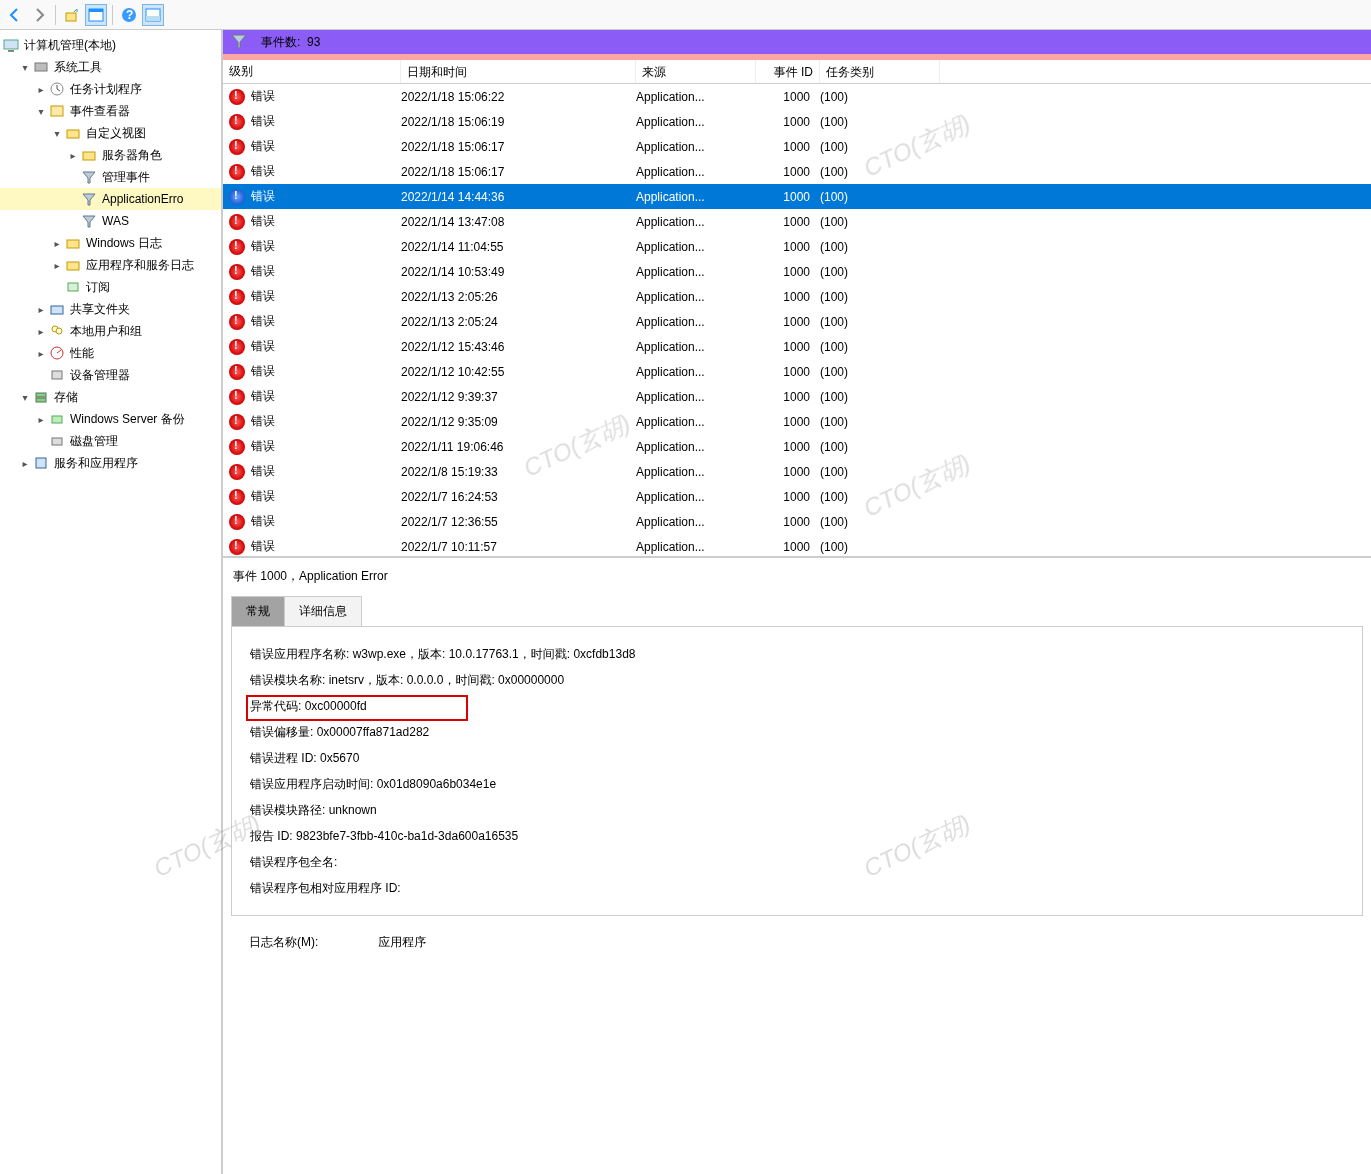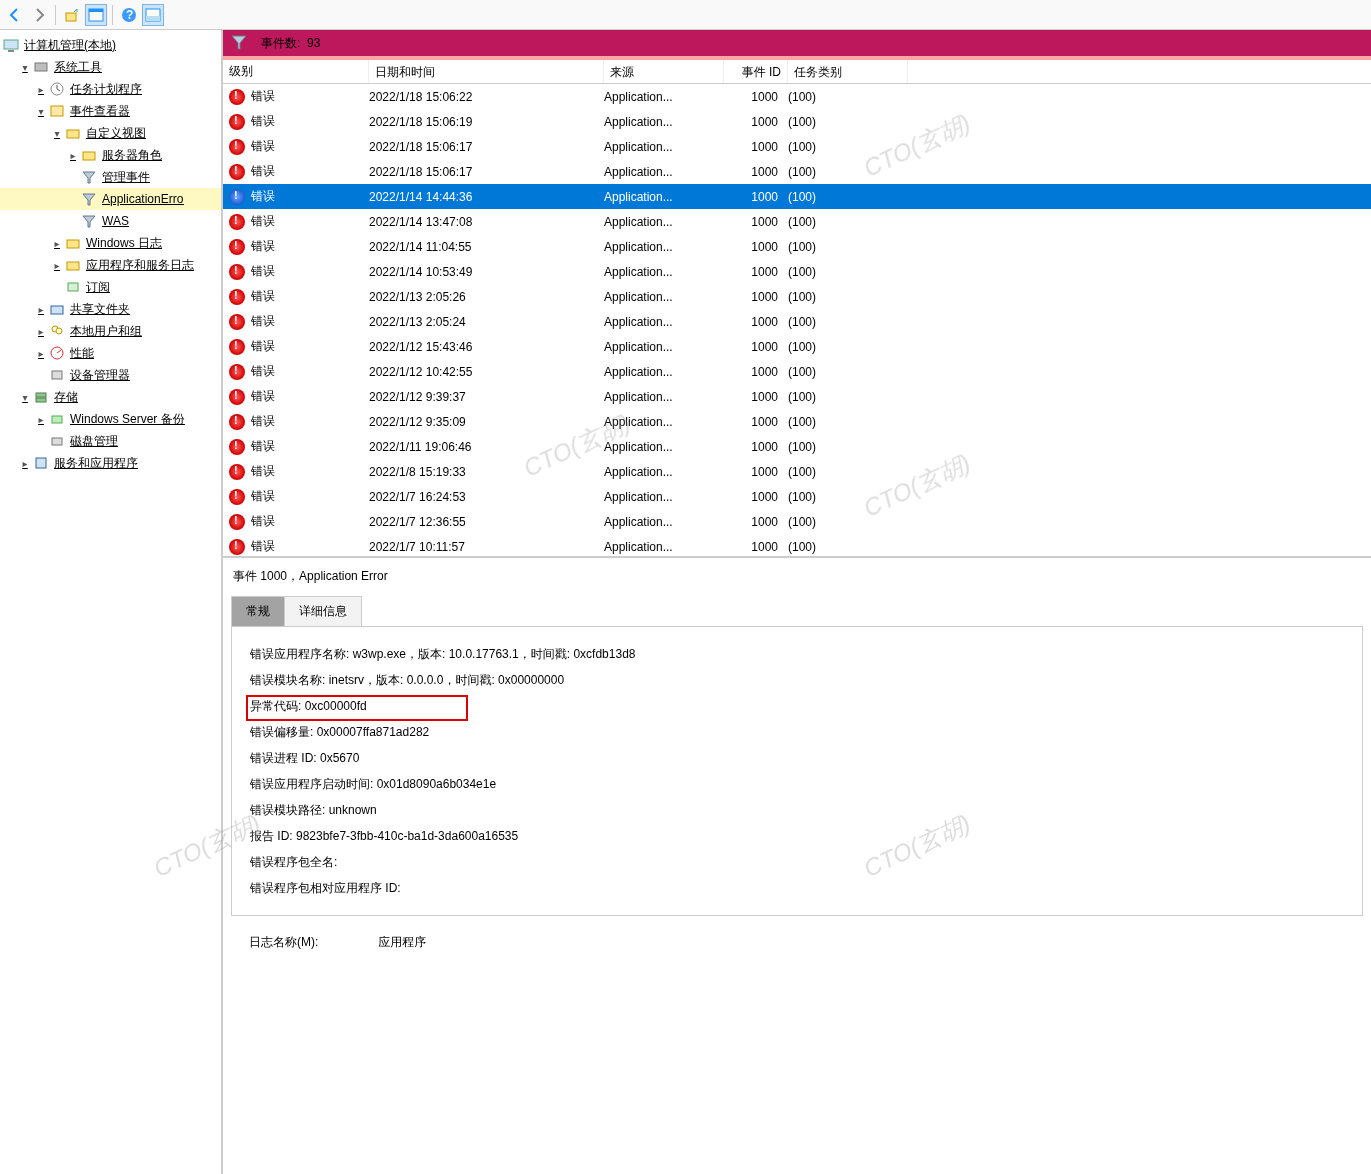--- a/index.html
+++ b/index.html
@@ -7,41 +7,41 @@
   
   .toolbar { height:30px; background:#f9f9f9; border-bottom:1px solid #ccc; display:flex; align-items:center; padding:0 4px; gap:2px;}
   .tbtn { width:22px; height:22px; display:flex; align-items:center; justify-content:center; border:1px solid transparent; }
   .tbtn.active { background:#cce4f7; border:1px solid #7eb4e2; }
   .tsep { width:1px; height:20px; background:#ccc; margin:0 3px;}
   
   .layout { display:flex; height:calc(100% - 30px);}
   .nav { width:223px; border-right:2px solid #ccc; background:#fff; padding:4px 0 0 0; overflow:hidden;}
   .main { flex:1; display:flex; flex-direction:column; background:#fff;}
   
-  .tree ul { list-style:none; margin:0; padding:0;text-decoration:underline; }
+  .tree ul { list-style:none; margin:0; padding:0; }
   .tree li { white-space:nowrap; }
   .tree .row { display:flex; align-items:center; height:22px; cursor:default;}
   .tree .caret { width:14px; text-align:center; color:#555; font-size:10px;}
   .tree .tico { width:18px; height:18px; margin-right:4px; display:inline-flex; align-items:center; justify-content:center;}
   .tree .lbl { }
   .tree .sel .row { background:#fef9c3; }
   .indent-0 { padding-left:2px;} .indent-1{padding-left:18px;} .indent-2{padding-left:34px;} .indent-3{padding-left:50px;} .indent-4{padding-left:66px;}
   
   svg { display:block; }
   
-  .hdrbar { height:30px; border-bottom:4px solid #fca5a5; background:#be185d; display:flex; align-items:center; padding-left:8px; gap:12px;}
+  .hdrbar { height:30px; border-bottom:6px solid #fca5a5; background:#8b5cf6; display:flex; align-items:center; padding-left:8px; gap:12px;}
   .hdrbar .filter-ico { width:18px; height:18px; }
   
   .tbl { flex:0 0 auto; display:flex; flex-direction:column; height:498px; border-bottom:2px solid #ccc;}
   .tbl-head { display:flex; border-bottom:1px solid #ccc; height:24px; }
   .tbl-head div { padding:4px 6px; border-right:1px solid #eee; font-weight:normal;}
   .tbl-body { flex:1; overflow:auto; }
   .tbl-row { display:flex; height:25px; align-items:center; }
   .tbl-row.sel { background:#0078d7; color:#fff;}
-  .c-lvl{width:146px; padding-left:6px; display:flex; align-items:center; gap:6px;}
+  .c-lvl{width:178px; padding-left:6px; display:flex; align-items:center; gap:6px;}
   .c-dt{width:235px;} .c-src{width:120px;} .c-id{width:64px; text-align:right; padding-right:10px;} .c-cat{width:120px;}
   .err-ico { width:16px; height:16px; border-radius:50%; background:radial-gradient(circle,#ff5a5a 0%,#d00000 70%); position:relative; }
   .err-ico::after{content:"!"; color:#fff; font-weight:bold; font-size:11px; position:absolute; left:5px; top:0;}
   .err-ico.blue { background:radial-gradient(circle,#6aa5ff 0%,#1f5bd4 70%);}
   
   .detail { flex:1; overflow:auto; padding:6px 8px;}
   .detail-title { padding:4px 2px 10px 2px; }
   .tabs { border-bottom:1px solid #ccc; display:flex;}
   .tab { padding:6px 14px; border:1px solid #ccc; border-bottom:none; background:#fff; margin-right:-1px; position:relative; top:1px;}
   .tab.active { background:#a3a3a3; border-bottom:1px solid #fff; }

